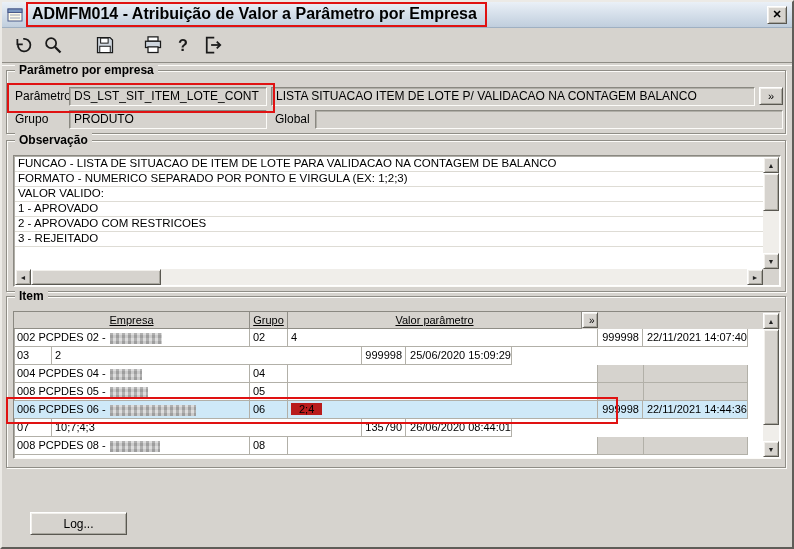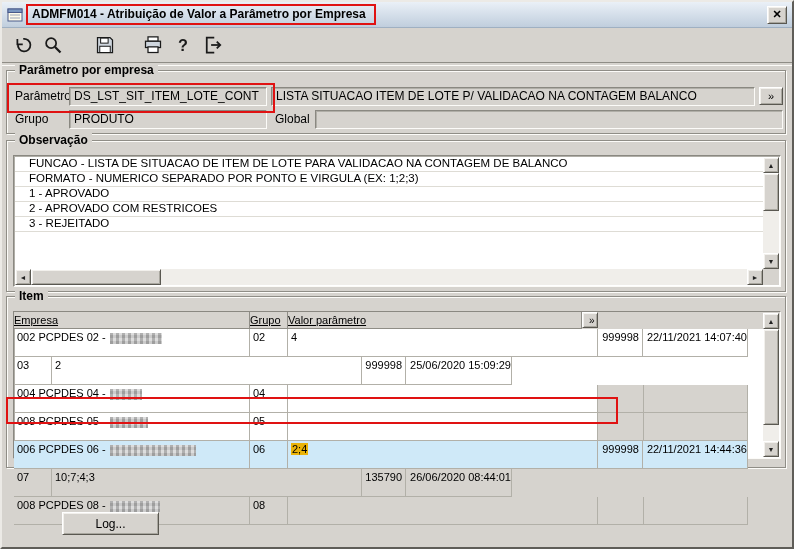--- a/index.html
+++ b/index.html
@@ -8,21 +8,21 @@
   .window{position:relative;width:794px;height:549px;background:#d6d3ce;
           border:2px solid;border-color:#eceae6 #5f5d58 #5f5d58 #eceae6;box-sizing:border-box;}
 
   
   .titlebar{position:absolute;left:0;top:0;right:0;height:26px;
             background:linear-gradient(#eaf0f7,#c0cedd);
             display:flex;align-items:center;padding:0 5px;box-sizing:border-box;
             border-bottom:1px solid #9fb0c2;}
   .title-annot{display:flex;align-items:center;border:2px solid #e01212;
                padding:1px 8px 2px 4px;margin-left:3px;background:transparent;}
-  .window-title{font-weight:bold;font-size:12px;white-space:nowrap;}
+  .window-title{font-weight:bold;font-size:16px;white-space:nowrap;}
   .close-btn{margin-left:auto;width:20px;height:18px;font-size:11px;font-weight:bold;
              display:flex;align-items:center;justify-content:center;cursor:default;padding:0;}
 
   
   .raised{background:#d6d3ce;border:1px solid;border-color:#ffffff #5a5851 #5a5851 #ffffff;
           box-shadow:inset 1px 1px 0 #f2f0ec, inset -1px -1px 0 #a9a79f;}
   .sunkenfield{background:#d6d3ce;border:1px solid;border-color:#8a8881 #fcfbf8 #fcfbf8 #8a8881;
           box-shadow:inset 1px 1px 0 #b0aea7;}
   .whitebox{background:#ffffff;border:1px solid;border-color:#8a8881 #fcfbf8 #fcfbf8 #8a8881;
           box-shadow:inset 1px 1px 0 #b0aea7;}
@@ -43,61 +43,61 @@
           font-weight:bold;font-size:12px;line-height:14px;white-space:nowrap;}
   .flabel{position:absolute;font-size:12px;line-height:19px;white-space:nowrap;}
   .ffield{position:absolute;height:19px;line-height:17px;padding:0 4px;font-size:12px;
           box-sizing:border-box;white-space:nowrap;overflow:hidden;}
   .xbtn{position:absolute;height:18px;font-size:11px;line-height:15px;text-align:center;
         box-sizing:border-box;padding:0;}
 
   
   .editor{position:absolute;left:6px;top:14px;width:768px;height:132px;box-sizing:border-box;}
   .ed-lines{position:absolute;left:1px;top:1px;right:17px;bottom:17px;overflow:hidden;}
-  .ed-line{height:14px;line-height:13px;border-bottom:1px solid #dedcd5;padding:0 14px;
+  .ed-line{height:14px;line-height:13px;border-bottom:1px solid #dedcd5;padding:0 3px;
            font-size:11.5px;white-space:nowrap;overflow:hidden;}
 
   
   .sb-v,.sb-h{position:absolute;background:#f0eeea;}
   .sb-btn{position:absolute;width:16px;height:16px;display:flex;align-items:center;
           justify-content:center;font-size:7px;color:#222;box-sizing:border-box;}
   .sb-thumb{position:absolute;box-sizing:border-box;}
   .sb-corner{position:absolute;width:16px;height:16px;background:#d6d3ce;}
 
   
   .grid{position:absolute;left:6px;top:14px;width:768px;height:148px;box-sizing:border-box;}
   .grid-head{display:flex;height:17px;background:#d6d3ce;}
   .gh{box-sizing:border-box;border-right:1px solid #8f8d86;border-bottom:1px solid #8f8d86;
-      font-size:11px;line-height:16px;text-decoration:underline;
+      font-size:11px;text-align:center;line-height:16px;text-decoration:underline;
       overflow:hidden;white-space:nowrap;}
   .gh-btn{box-sizing:border-box;width:16px;height:16px;font-size:10px;line-height:14px;
           text-align:center;}
   .h-emp{width:236px}.h-gru{width:38px}.h-val{width:294px}.h-op{width:150px;border-right:none;}
-  .gr{display:flex;height:28px;box-sizing:border-box;}
+  .gr{display:flex;height:18px;box-sizing:border-box;}
   .gc{box-sizing:border-box;border-right:1px solid #b2b0a8;border-bottom:1px solid #b2b0a8;
       font-size:11px;line-height:17px;padding:0 3px;white-space:nowrap;overflow:hidden;}
   .c-emp{width:236px}.c-gru{width:38px}.c-val{width:310px}
   .c-op{width:150px;display:flex;padding:0;}
   .op-num{display:inline-block;width:46px;text-align:right;padding-right:3px;
           border-right:1px solid #b2b0a8;box-sizing:border-box;}
   .op-date{padding-left:4px;}
   .c-op.empty{background:#d6d3ce;}
   .gr.selected .gc{background:#cfe9f8;}
-  .valsel{background:#eab308;padding:0 1px;}
+  .valsel{background:#b91c1c;padding:0 8px;}
   .redact{display:inline-block;height:11px;margin-left:4px;vertical-align:middle;
           background:
             repeating-linear-gradient(90deg,rgba(120,120,120,.45) 0 3px,rgba(220,220,220,.45) 3px 6px),
             repeating-linear-gradient(0deg,#bdbdbd 0 3px,#dedede 3px 6px);}
 
   
   .annot{position:absolute;border:2px solid #e01212;pointer-events:none;z-index:9;}
 
   
   .log-btn{position:absolute;left:28px;top:510px;width:97px;height:23px;font-size:12px;
-           text-align:center;line-height:20px;padding:0;margin-left:32px;}
+           text-align:center;line-height:20px;padding:0;}
 </style>
 </head>
 <body>
 
 <div class="window">
 
   <div class="titlebar">
     <svg width="16" height="16" viewBox="0 0 16 16">
       <rect x="1" y="2" width="14" height="12" fill="#fffbe9" stroke="#4a5a8a"></rect>
       <rect x="1" y="2" width="14" height="3.5" fill="#7a96c0" stroke="#4a5a8a"></rect>
@@ -166,20 +166,21 @@
     <div class="ffield sunkenfield" style="left:308px;top:39px;width:468px;"></div>
   </div>
 
   <div class="group" style="left:4px;top:138px;width:780px;height:152px;">
     <span class="legend">Observação</span>
 
     <div class="editor whitebox">
       <div class="ed-lines">
         <div class="ed-line">FUNCAO - LISTA DE SITUACAO DE ITEM DE LOTE PARA VALIDACAO NA CONTAGEM DE BALANCO</div>
         <div class="ed-line">FORMATO - NUMERICO SEPARADO POR PONTO E VIRGULA (EX: 1;2;3)</div>
+        <div class="ed-line">VALOR VALIDO:</div>
         <div class="ed-line">1 - APROVADO</div>
         <div class="ed-line">2 - APROVADO COM RESTRICOES</div>
         <div class="ed-line">3 - REJEITADO</div>
       </div>
       <div class="sb-v" style="right:1px;top:1px;bottom:17px;width:16px;">
         <div class="sb-btn raised" style="top:0;left:0;">▲</div>
         <div class="sb-thumb raised" style="top:16px;left:0;width:16px;height:38px;"></div>
         <div class="sb-btn raised" style="bottom:0;left:0;">▼</div>
       </div>
       <div class="sb-h" style="left:1px;bottom:1px;right:17px;height:16px;">

